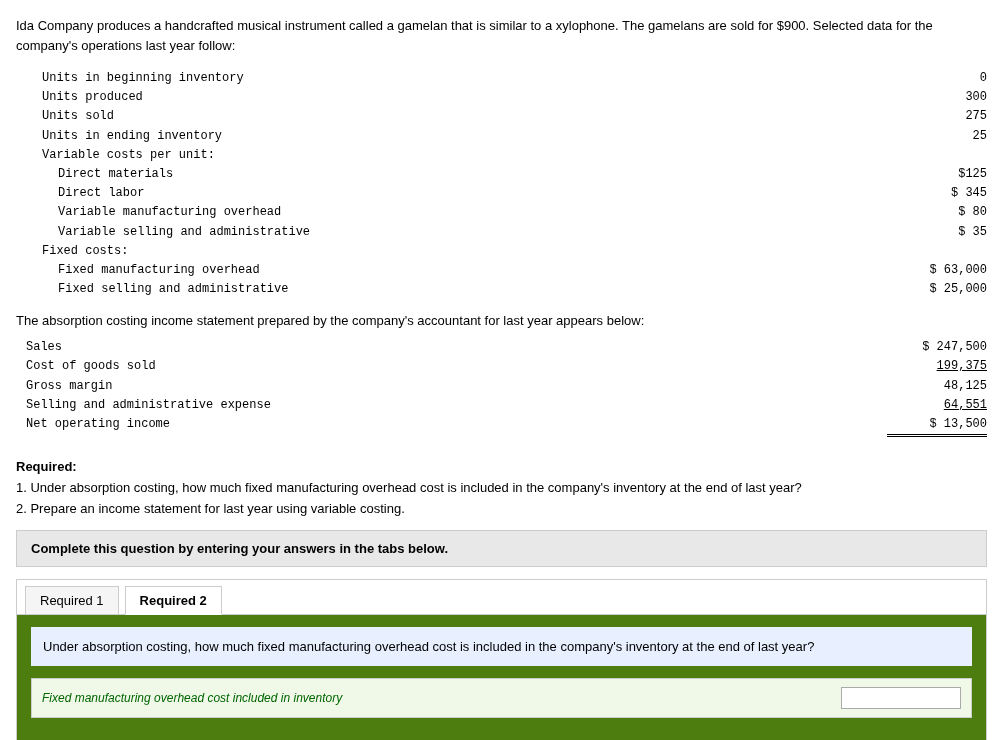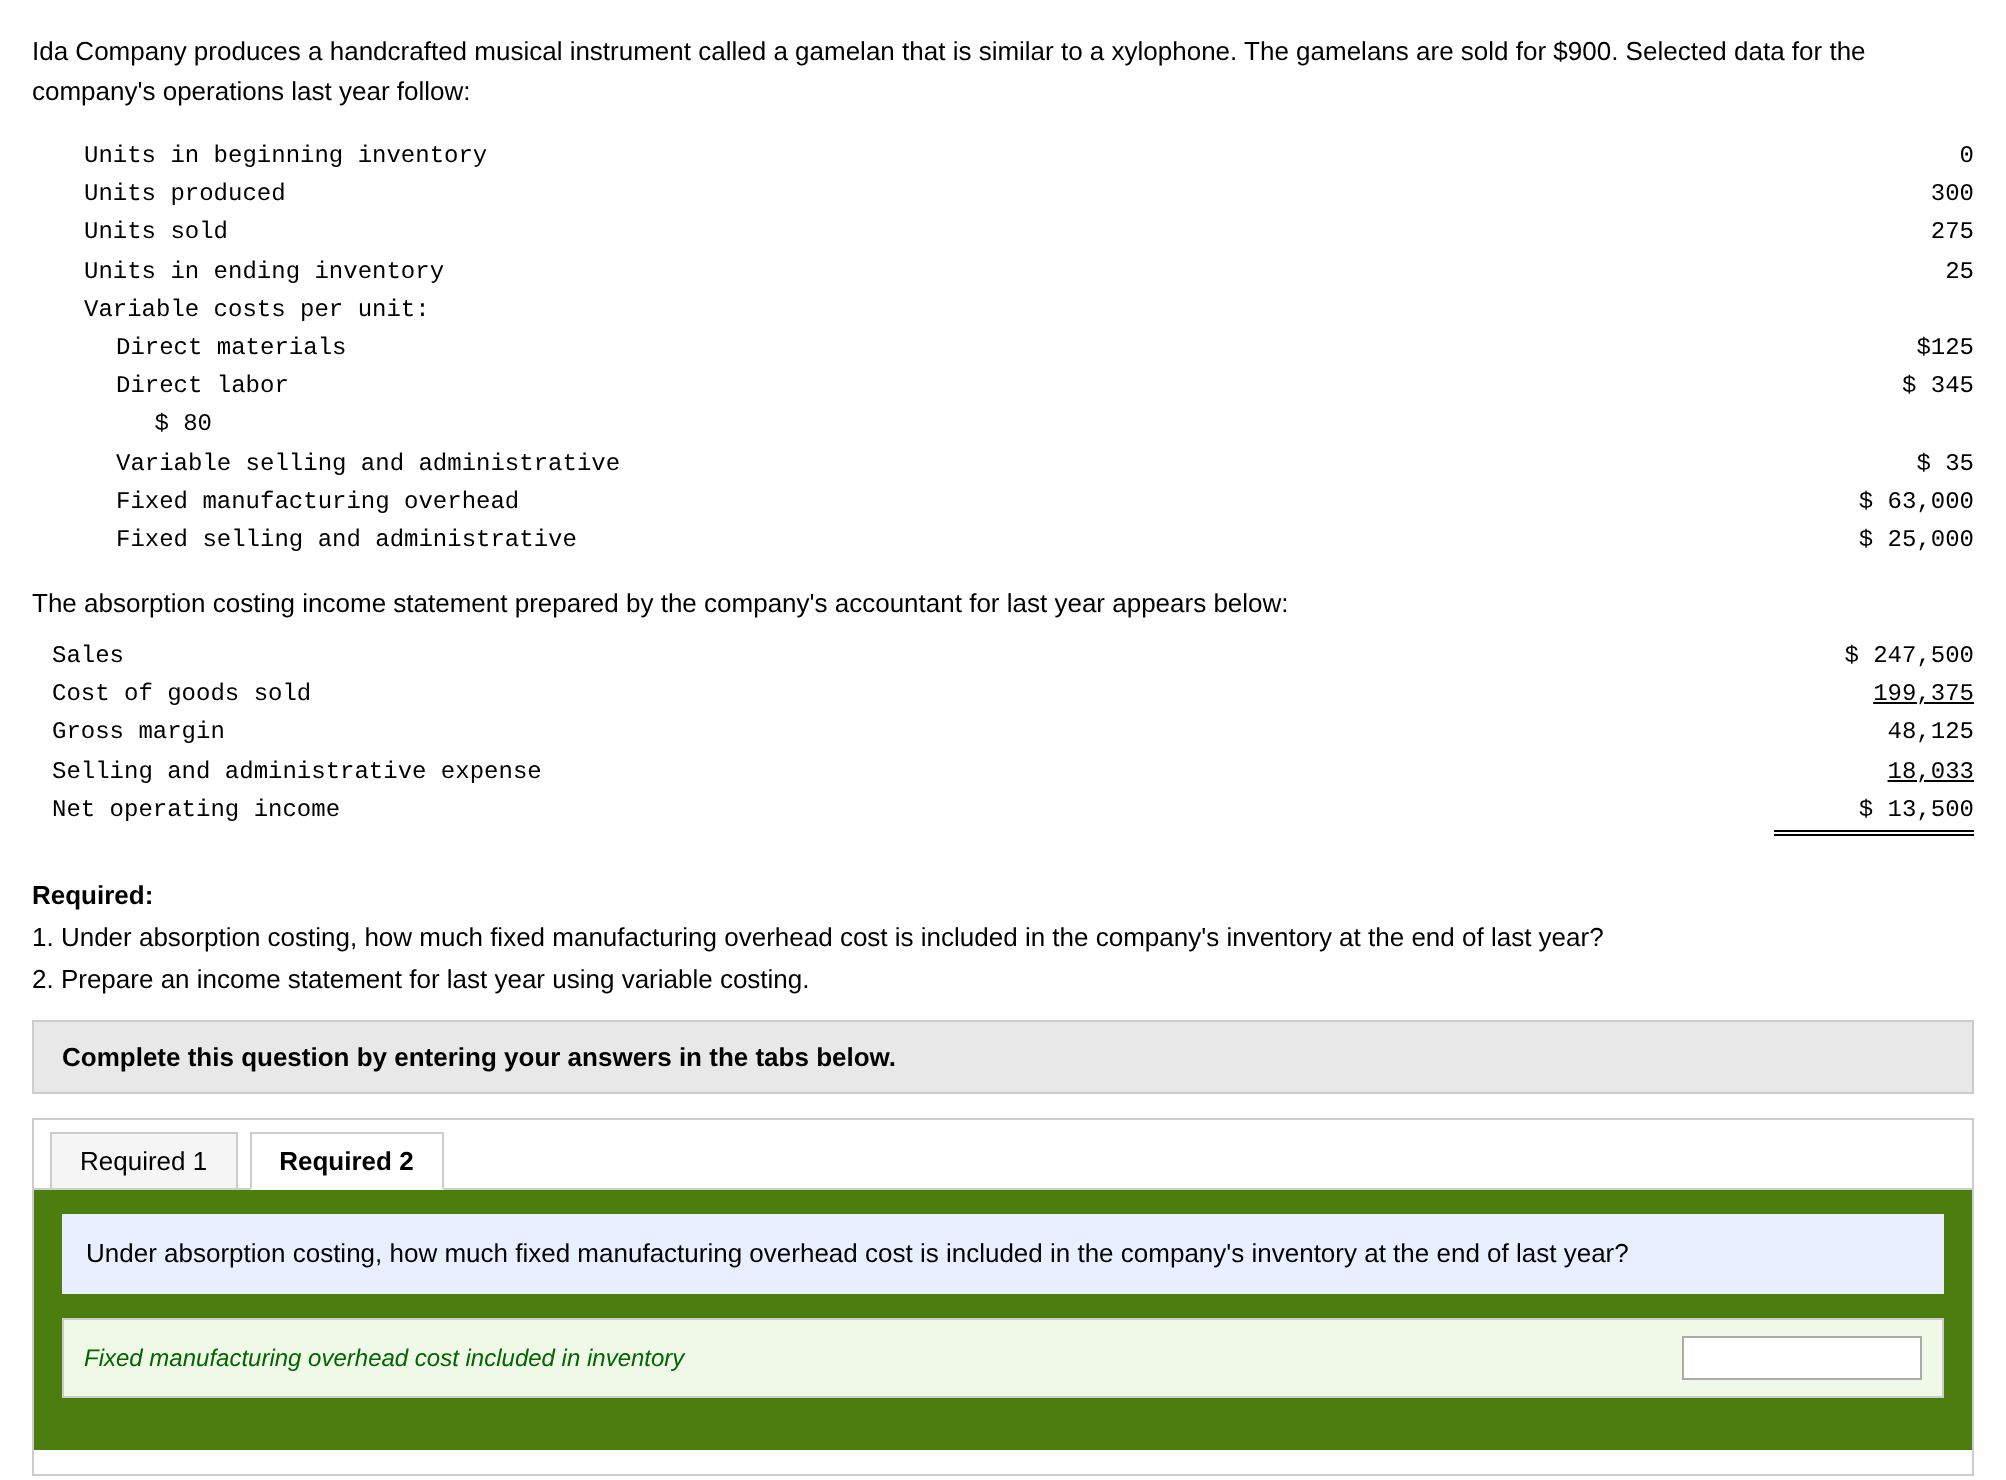--- a/index.html
+++ b/index.html
@@ -171,27 +171,32 @@
   </div>
   <div class="data-row">
     <span class="data-label indent2">Direct materials</span>
     <span class="data-value">$125</span>
   </div>
   <div class="data-row">
     <span class="data-label indent2">Direct labor</span>
     <span class="data-value">$ 345</span>
   </div>
   <div class="data-row">
+    <span class="data-label indent2">Variable manufacturing overhead</span>
     <span class="data-value">$ 80</span>
   </div>
   <div class="data-row">
     <span class="data-label indent2">Variable selling and administrative</span>
     <span class="data-value">$ 35</span>
   </div>
   <div class="data-row">
+    <span class="data-label indent1">Fixed costs:</span>
+    <span class="data-value"></span>
+  </div>
+  <div class="data-row">
     <span class="data-label indent2">Fixed manufacturing overhead</span>
     <span class="data-value">$ 63,000</span>
   </div>
   <div class="data-row">
     <span class="data-label indent2">Fixed selling and administrative</span>
     <span class="data-value">$ 25,000</span>
   </div>
 </div>
 
 <p class="section-break">The absorption costing income statement prepared by the company's accountant for last year appears below:</p>
@@ -204,21 +209,21 @@
   <div class="income-row">
     <span class="income-label">Cost of goods sold</span>
     <span class="income-value underline" style="text-decoration: underline;">199,375</span>
   </div>
   <div class="income-row">
     <span class="income-label">Gross margin</span>
     <span class="income-value">48,125</span>
   </div>
   <div class="income-row">
     <span class="income-label">Selling and administrative expense</span>
-    <span class="income-value underline" style="text-decoration: underline;">18,033</span>
+    <span class="income-value underline" style="text-decoration: underline;">64,551</span>
   </div>
   <div class="income-row">
     <span class="income-label">Net operating income</span>
     <span class="income-value" style="border-bottom: 3px double #000; display: inline-block;">$ 13,500</span>
   </div>
 </div>
 
 <div style="margin-bottom: 14px;"></div>
 
 <div class="required-text">

